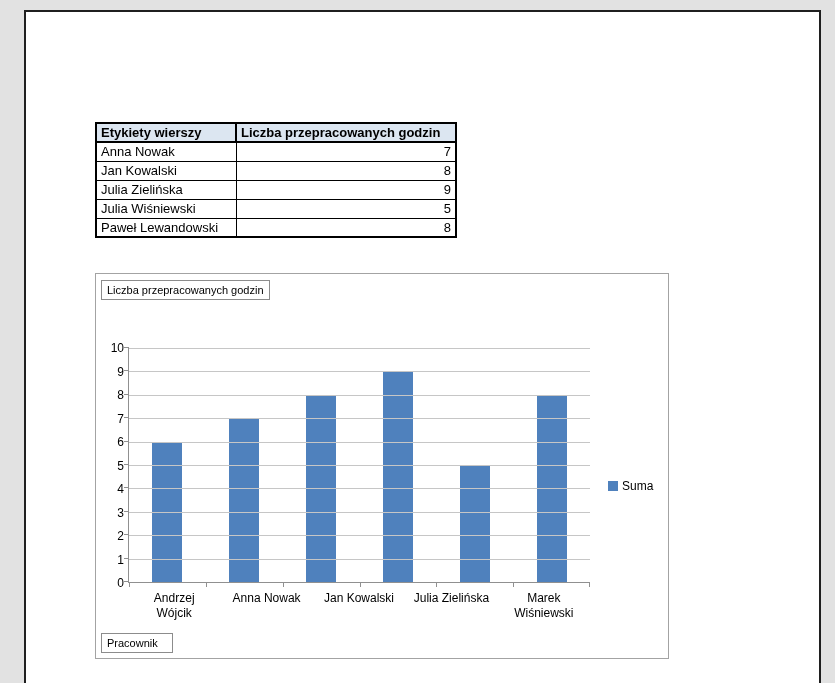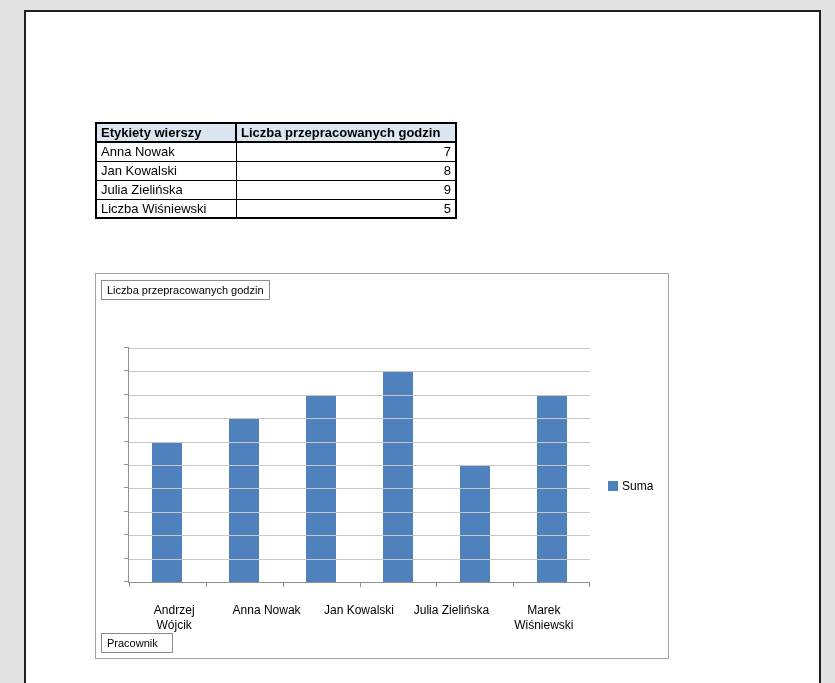--- a/index.html
+++ b/index.html
@@ -41,21 +41,21 @@
   .bars { position:absolute; left:0; bottom:0; width:100%; height:100%;
           display:flex; align-items:flex-end; }
   .bar-slot { flex:1 1 0; display:flex; justify-content:center;
               align-items:flex-end; height:100%; }
   .bar { width:30px; }
   .x-ticks { position:absolute; left:0; top:100%; width:100%; height:5px; }
   .x-tick { position:absolute; top:0; width:1px; height:5px; background:#909090; }
   .x-labels { position:absolute; left:32px; top:317px; width:462px;
               display:flex; }
   .x-label { flex:1 1 0; text-align:center; font-size:12px; line-height:15px;
-             color:#000;margin-top:12px; }
+             color:#000; }
   .x-label div { white-space:nowrap; }
 
   .legend { position:absolute; left:512px; top:205px; display:flex;
             align-items:center; font-size:12px; color:#000;text-align:center; }
   .legend-swatch { width:10px; height:10px; margin-right:4px; display:inline-block; }
 </style>
 </head>
 <body>
 
 <div class="sheet">
@@ -72,31 +72,48 @@
     </tr>
     <tr>
       <td>Jan Kowalski</td>
       <td class="val">8</td>
     </tr>
     <tr>
       <td>Julia Zielińska</td>
       <td class="val">9</td>
     </tr>
     <tr>
-      <td>Liczba Wiśniewski</td>
+      <td>Julia Wiśniewski</td>
       <td class="val">5</td>
+    </tr>
+    <tr>
+      <td>Paweł Lewandowski</td>
+      <td class="val">8</td>
     </tr>
   </tbody>
     </table>
 
   <div class="chart">
 
     <div class="field-btn btn-values">Liczba przepracowanych godzin</div>
 
 
+    <div class="y-labels">
+        <div class="y-label" style="bottom: 100%;">10</div>
+        <div class="y-label" style="bottom: 90%;">9</div>
+        <div class="y-label" style="bottom: 80%;">8</div>
+        <div class="y-label" style="bottom: 70%;">7</div>
+        <div class="y-label" style="bottom: 60%;">6</div>
+        <div class="y-label" style="bottom: 50%;">5</div>
+        <div class="y-label" style="bottom: 40%;">4</div>
+        <div class="y-label" style="bottom: 30%;">3</div>
+        <div class="y-label" style="bottom: 20%;">2</div>
+        <div class="y-label" style="bottom: 10%;">1</div>
+        <div class="y-label" style="bottom: 0%;">0</div>
+      </div>
 
     <div class="plot" style="border-color: rgb(144, 144, 144);">
       <div class="bars">
           <div class="bar-slot">
             <div class="bar" style="height: 60%; background: rgb(79, 129, 189);"></div>
           </div>
           <div class="bar-slot">
             <div class="bar" style="height: 70%; background: rgb(79, 129, 189);"></div>
           </div>
           <div class="bar-slot">

